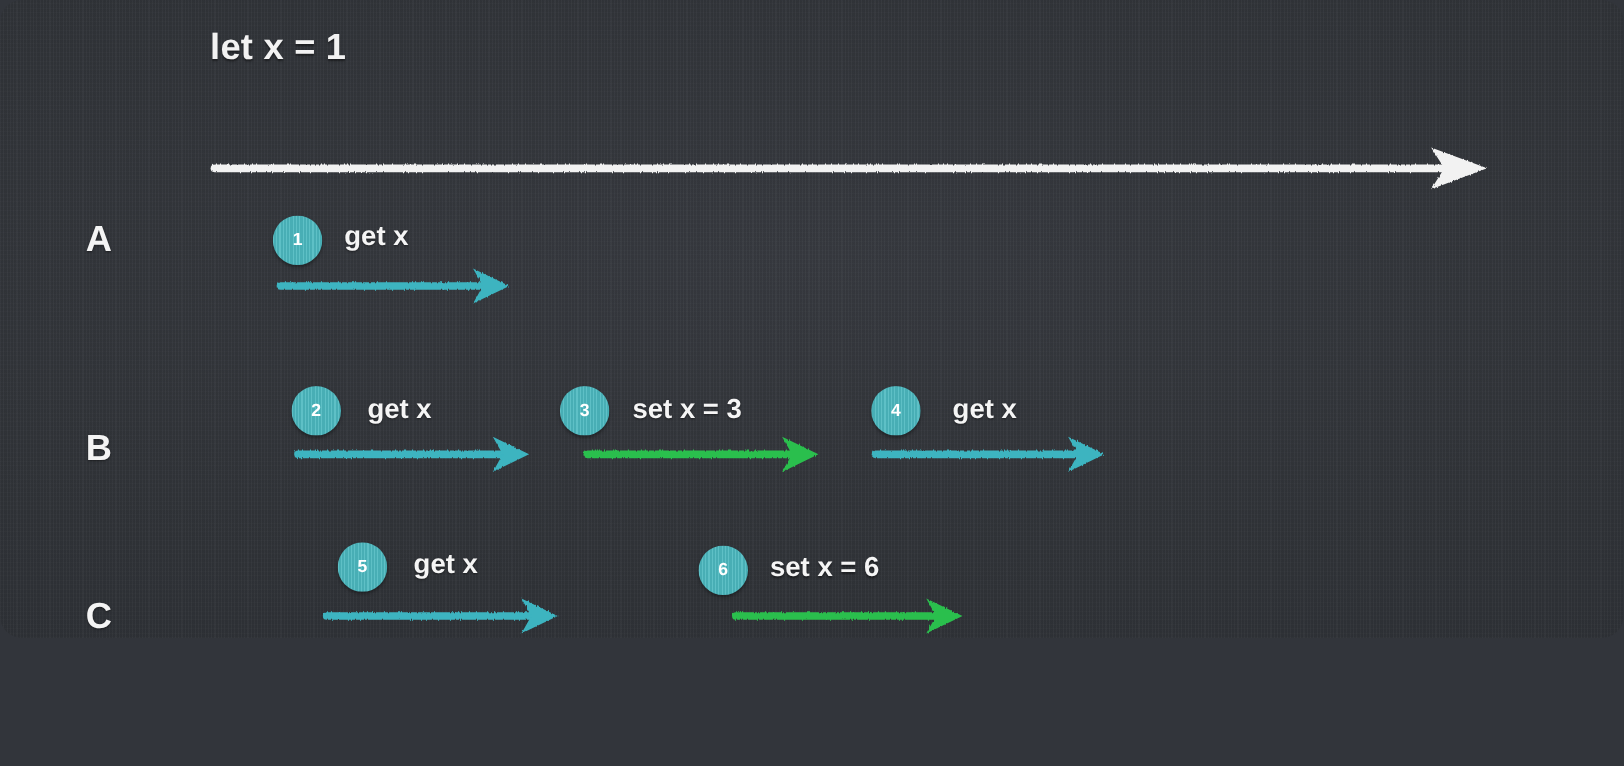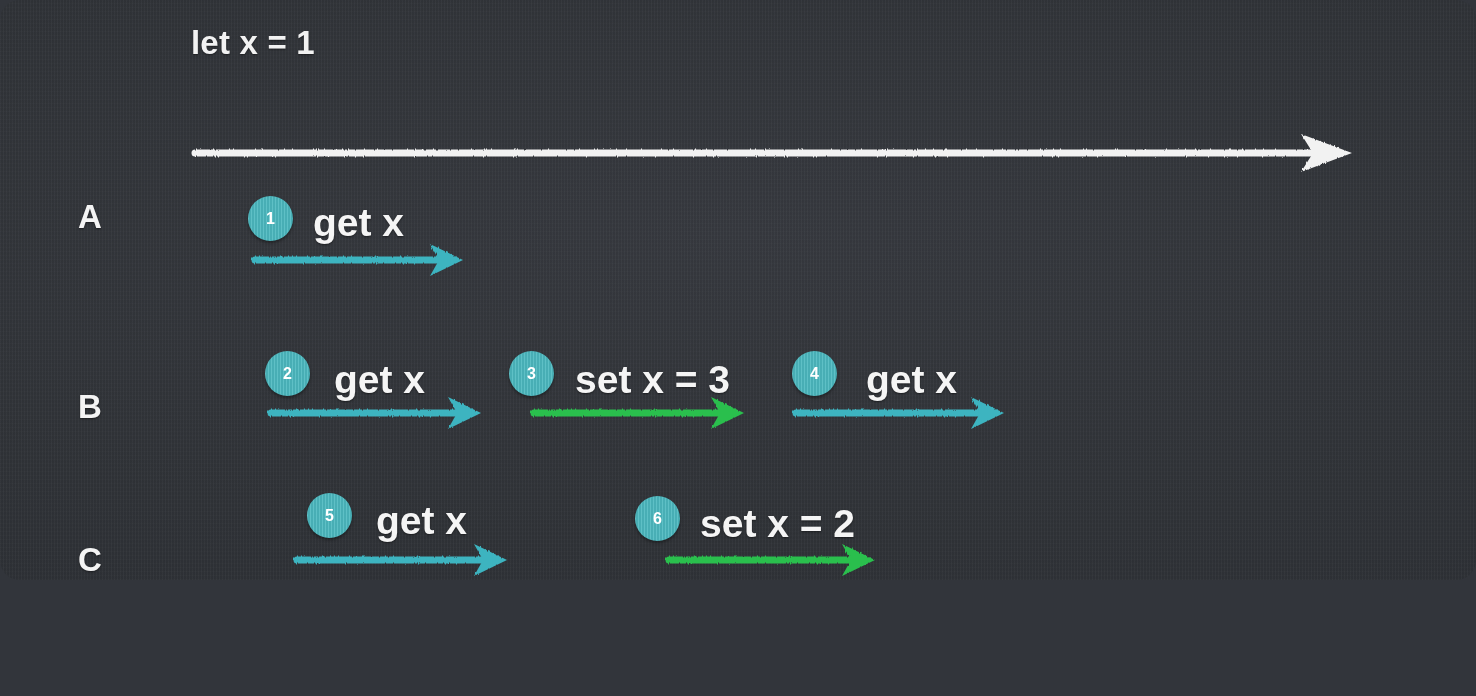--- a/index.html
+++ b/index.html
@@ -52,21 +52,21 @@
   .row-label {
     position: absolute;
     font-size: 33px;
     font-weight: bold;
     color: #f4f4f4;
     text-shadow: 0 1px 2px rgba(0,0,0,0.45);
     line-height: 1;
   }
   .op-label {
     position: absolute;
-    font-size: 39px;
+    font-size: 25px;
     font-weight: bold;
     color: #f5f5f5;
     white-space: nowrap;
     text-shadow: 0 1px 2px rgba(0,0,0,0.45);
     line-height: 1;
   }
 
   
   .badge {
     position: absolute;
@@ -209,21 +209,21 @@
       <g filter="url(#rough)">
         <path d="M5 17 L190 17" stroke="#3cb4c0" stroke-width="7" stroke-linecap="round" fill="none"></path>
         <path d="M182 1 L215 17 L182 33 L191 17 Z" fill="#3cb4c0"></path>
       </g>
     </svg>
   </div>
 
   <div class="badge" style="left:635px; top:496px;">
     <span>6</span>
   </div>
-  <div class="op-label" style="left:700px; top:504px;">set x = 2</div>
+  <div class="op-label" style="left:700px; top:504px;">set x = 6</div>
   <div class="op-arrow" style="left:664px; top:543px;">
     <svg width="220" height="34" viewBox="0 0 220 34">
       <g filter="url(#rough)">
         <path d="M5 17 L186 17" stroke="#2bbf4e" stroke-width="7" stroke-linecap="round" fill="none"></path>
         <path d="M178 1 L211 17 L178 33 L187 17 Z" fill="#2bbf4e"></path>
       </g>
     </svg>
   </div>
 
   <div class="divider" style="left:191px; top:628px;">

